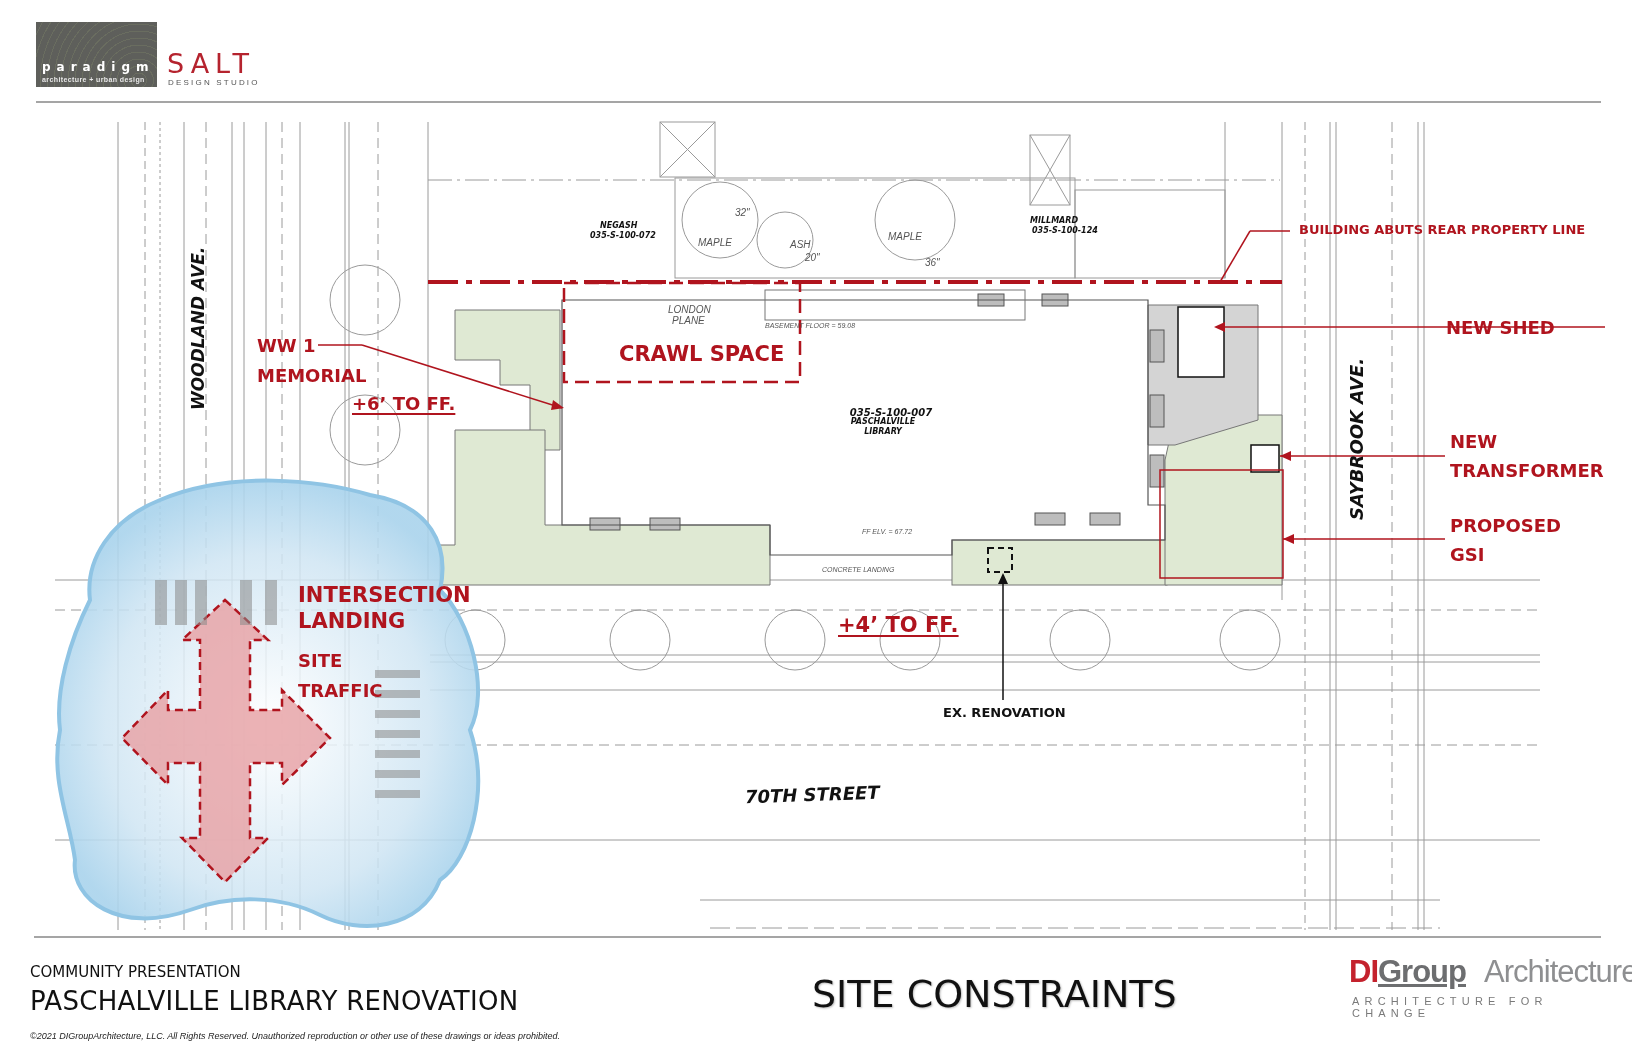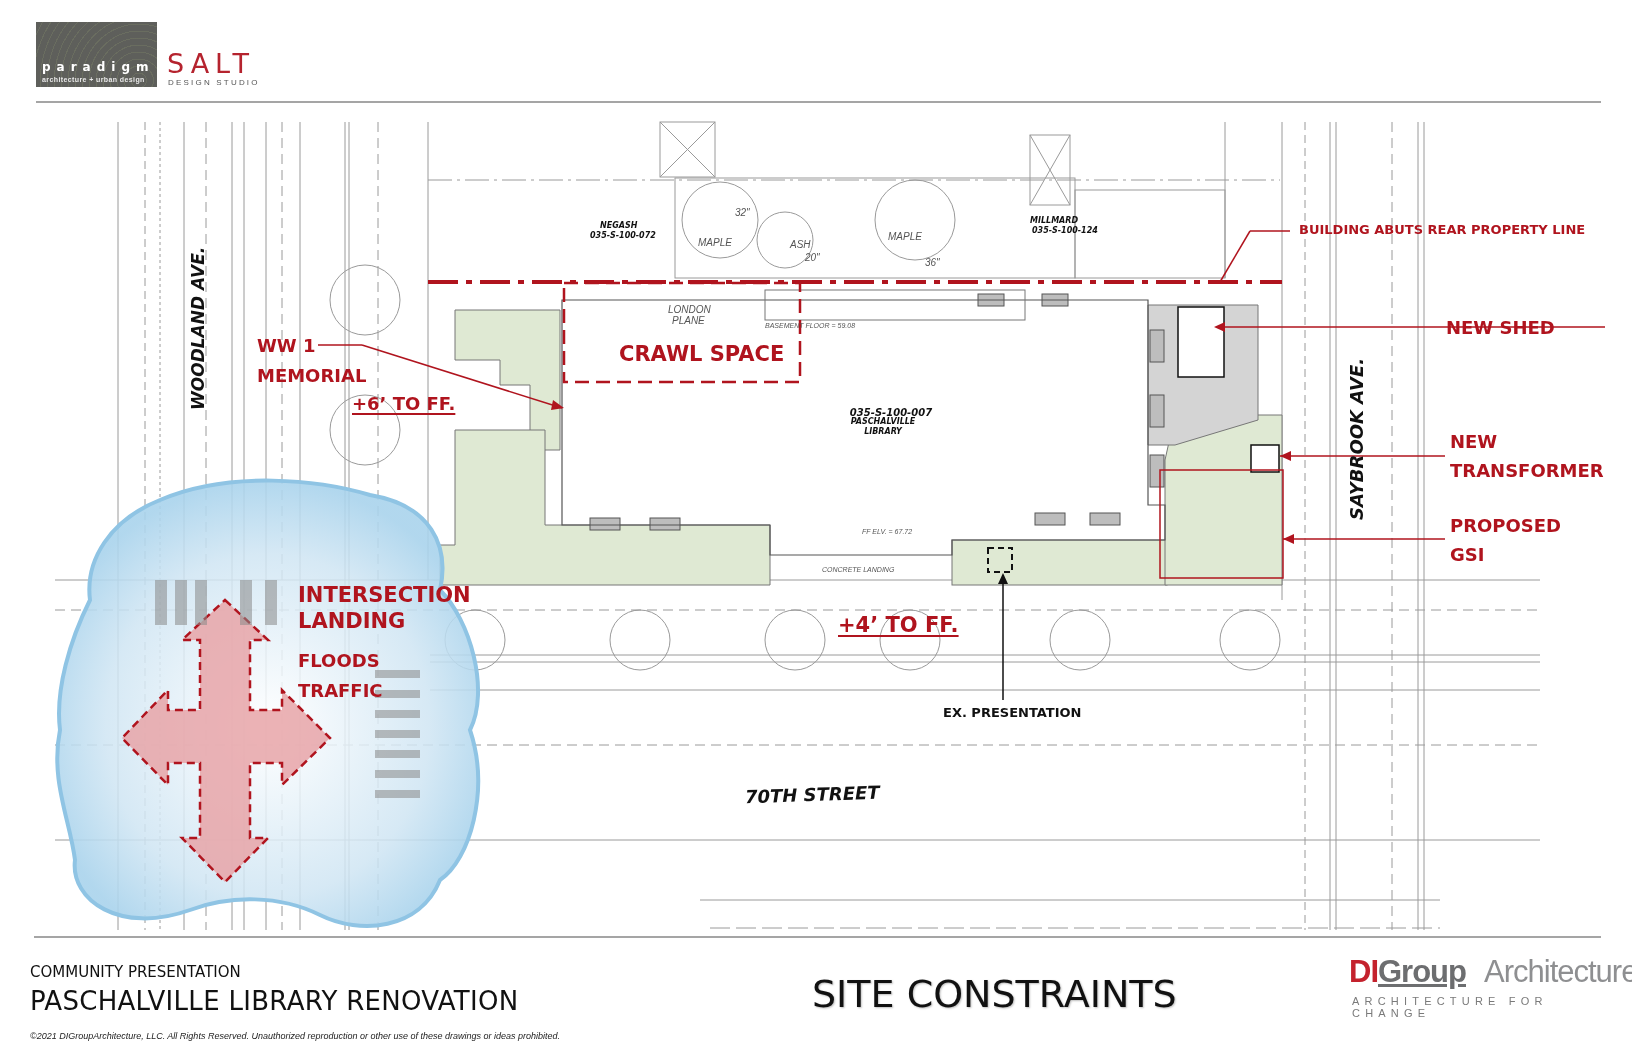--- a/index.html
+++ b/index.html
@@ -214,24 +214,24 @@
 <div class="tiny" style="left:765px; top:322px; font-size:7px;">BASEMENT FLOOR = 59.08</div>
 <div class="tiny" style="left:862px; top:528px; font-size:7px;">FF ELV. = 67.72</div>
 <div class="tiny" style="left:822px; top:566px; font-size:7px;">CONCRETE LANDING</div>
 
 <div class="lbl big" style="left:257px; top:337px;">WW 1</div>
 <div class="lbl big" style="left:257px; top:367px;">MEMORIAL</div>
 <div class="lbl big ul" style="left:352px; top:395px;">+6’ TO FF.</div>
 <div class="lbl med" style="left:619px; top:344px;">CRAWL SPACE</div>
 <div class="lbl med" style="left:298px; top:585px;">INTERSECTION</div>
 <div class="lbl med" style="left:298px; top:611px;">LANDING</div>
-<div class="lbl big" style="left:298px; top:652px;">FLOODS</div>
+<div class="lbl big" style="left:298px; top:652px;">SITE</div>
 <div class="lbl big" style="left:298px; top:682px;">TRAFFIC</div>
 <div class="lbl med ul" style="left:838px; top:615px;">+4’ TO FF.</div>
-<div class="blk" style="left:943px; top:706px; font-size:13px;">EX. PRESENTATION</div>
+<div class="blk" style="left:943px; top:706px; font-size:13px;">EX. RENOVATION</div>
 <div class="lbl sm" style="left:1299px; top:223px;">BUILDING ABUTS REAR PROPERTY LINE</div>
 <div class="lbl big" style="left:1446px; top:319px;">NEW SHED</div>
 <div class="lbl big" style="left:1450px; top:433px;">NEW</div>
 <div class="lbl big" style="left:1450px; top:462px;">TRANSFORMER</div>
 <div class="lbl big" style="left:1450px; top:517px;">PROPOSED</div>
 <div class="lbl big" style="left:1450px; top:546px;text-align:right;">GSI</div>
 
 <div class="abs rule" style="left:34px; top:936px; width:1567px;"></div>
 <div class="abs f-sub">COMMUNITY PRESENTATION</div>
 <div class="abs f-title">PASCHALVILLE LIBRARY RENOVATION</div>

